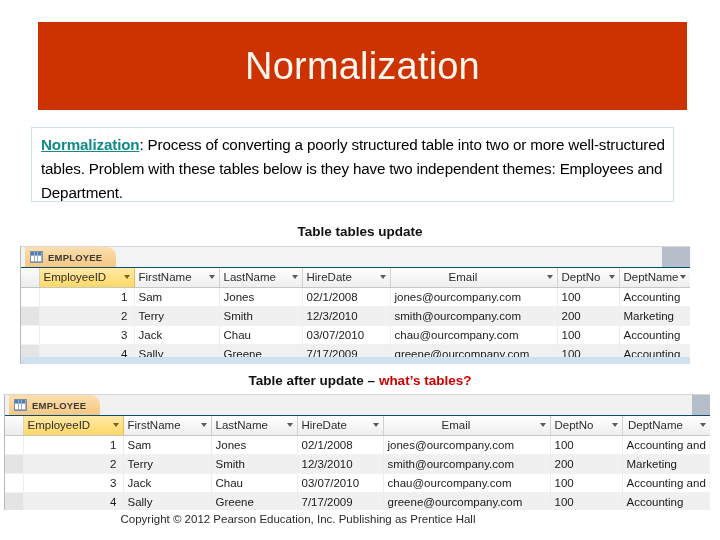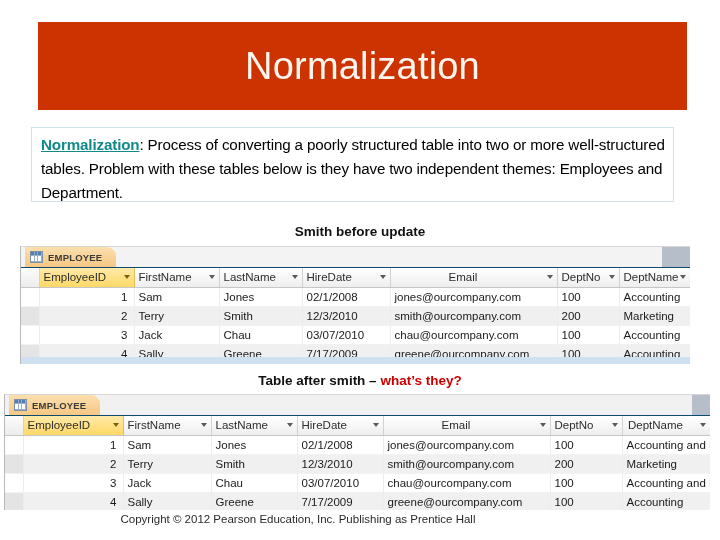--- a/index.html
+++ b/index.html
@@ -250,21 +250,21 @@
 
 <div id="title-banner">
   <div id="title-text">Normalization</div>
 </div>
 
 <div id="definition-box">
   <div id="definition-text"><span class="term">Normalization</span><span>: Process of converting a poorly structured table into two or more well-structured tables. Problem with these tables below is they have two independent themes: Employees and Department.</span></div>
 </div>
 
 <div class="caption" id="caption-before">
-  <span class="plain">Smith before update</span>
+  <span class="plain">Table tables update</span>
 </div>
 
 <div class="datasheet" id="table-before">
   <div class="tabstrip">
     <div class="tab">
       <span class="tab-grid-icon">
           <i></i>
           <i></i>
           <i></i>
           <i></i>
@@ -325,21 +325,21 @@
       <div class="cell">7/17/2009</div>
       <div class="cell">greene@ourcompany.com</div>
       <div class="cell">100</div>
       <div class="cell">Accounting</div>
     </div>
   </div>
   <div class="footer-strip"></div>
 </div>
 
 <div class="caption" id="caption-after">
-  <span class="plain">Table after smith – </span><span class="highlight-red">what’s they?</span>
+  <span class="plain">Table after update – </span><span class="highlight-red">what’s tables?</span>
 </div>
 
 <div class="datasheet" id="table-after">
   <div class="tabstrip">
     <div class="tab">
       <span class="tab-grid-icon">
           <i></i>
           <i></i>
           <i></i>
           <i></i>

